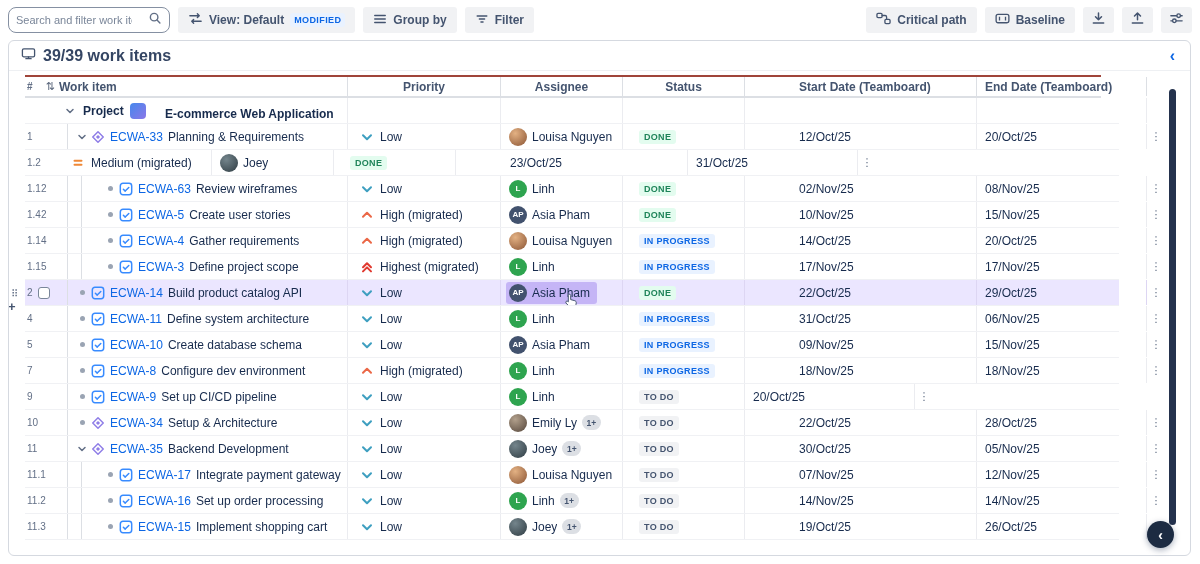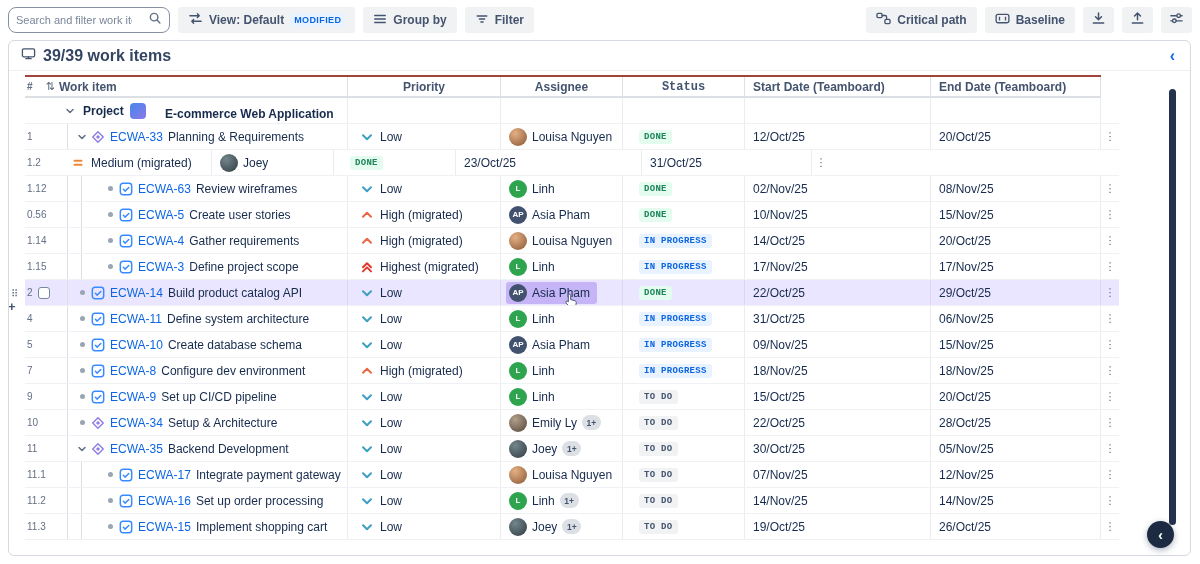--- a/index.html
+++ b/index.html
@@ -48,22 +48,22 @@
   .thead .c{ border-right:1px solid #dcdfe4; }
   .thead .c-num{ border-right:none; justify-content:space-between; padding-right:4px; }
   .thead .center{ justify-content:center; padding-left:0; }
   .sort{ font-size:11px; color:#58657a; font-weight:400; }
 
   .c{ display:flex; align-items:center; height:100%; overflow:hidden; }
   .c-num{ width:34px; padding-left:2px; gap:5px; font-size:10px; color:#626f86; flex:none; }
   .c-item{ width:289px; flex:none; position:relative; border-right:1px solid #ebecf0; }
   .c-priority{ width:153px; flex:none; padding-left:12px; gap:6px; border-right:1px solid #ebecf0; }
   .c-assignee{ width:122px; flex:none; padding-left:5px; border-right:1px solid #ebecf0; position:relative; }
-  .c-status{ width:122px; flex:none; padding-left:16px; border-right:1px solid #ebecf0;font-family:Liberation Mono, monospace; }
-  .c-start{ width:186px; flex:none; padding-left:8px; border-right:1px solid #ebecf0; }
+  .c-status{ width:122px; flex:none; padding-left:16px; border-right:1px solid #ebecf0; }
+  .c-start{ width:186px; flex:none; padding-left:8px; border-right:1px solid #ebecf0;margin-left:46px; }
   .c-end{ width:170px; flex:none; padding-left:8px; border-right:1px solid #ebecf0; }
   .c-actions{ width:18px; flex:none; justify-content:center; }
 
   .trow{ display:flex; height:26px; border-bottom:1px solid #f0f1f4; position:relative;
     font-size:12px; background:#fff; }
   .trow.highlight{ background:var(--row-highlight); }
   .trow.highlight .c-item, .trow.highlight .c-priority, .trow.highlight .c-assignee,
   .trow.highlight .c-status, .trow.highlight .c-start, .trow.highlight .c-end{ border-right-color:#ddd6f3; }
 
   .trow.project{ font-weight:700;text-align:center; }
@@ -408,21 +408,21 @@
     </div>
     <div class="c c-start">02/Nov/25</div>
     <div class="c c-end">08/Nov/25</div>
     <div class="c c-actions">
       <span class="dots">⋮</span>
     </div>
   </div>
         <div class="trow t-task m-dot">
 
     <div class="c c-num">
-      <span>0.56</span>
+      <span>1.42</span>
 
     </div>
     <div class="c c-item">
             <span class="tline" style="left: 22px;"></span>
             <span class="tline" style="left: 8px;"></span>
       <span class="tsp" style="width: 44px;"></span>
 
       <span class="tdot"></span>
 
       <span class="ticon task-i">
@@ -770,21 +770,20 @@
       <span class="chip">
         <span class="avatar av-linh">L</span>
         <span class="aname">Linh</span>
 
       </span>
 
     </div>
     <div class="c c-status">
       <span class="loz loz-todo">TO DO</span>
     </div>
-    <div class="c c-start">15/Oct/25</div>
     <div class="c c-end">20/Oct/25</div>
     <div class="c c-actions">
       <span class="dots">⋮</span>
     </div>
   </div>
         <div class="trow t-epic m-dot">
 
     <div class="c c-num">
       <span>10</span>
 

